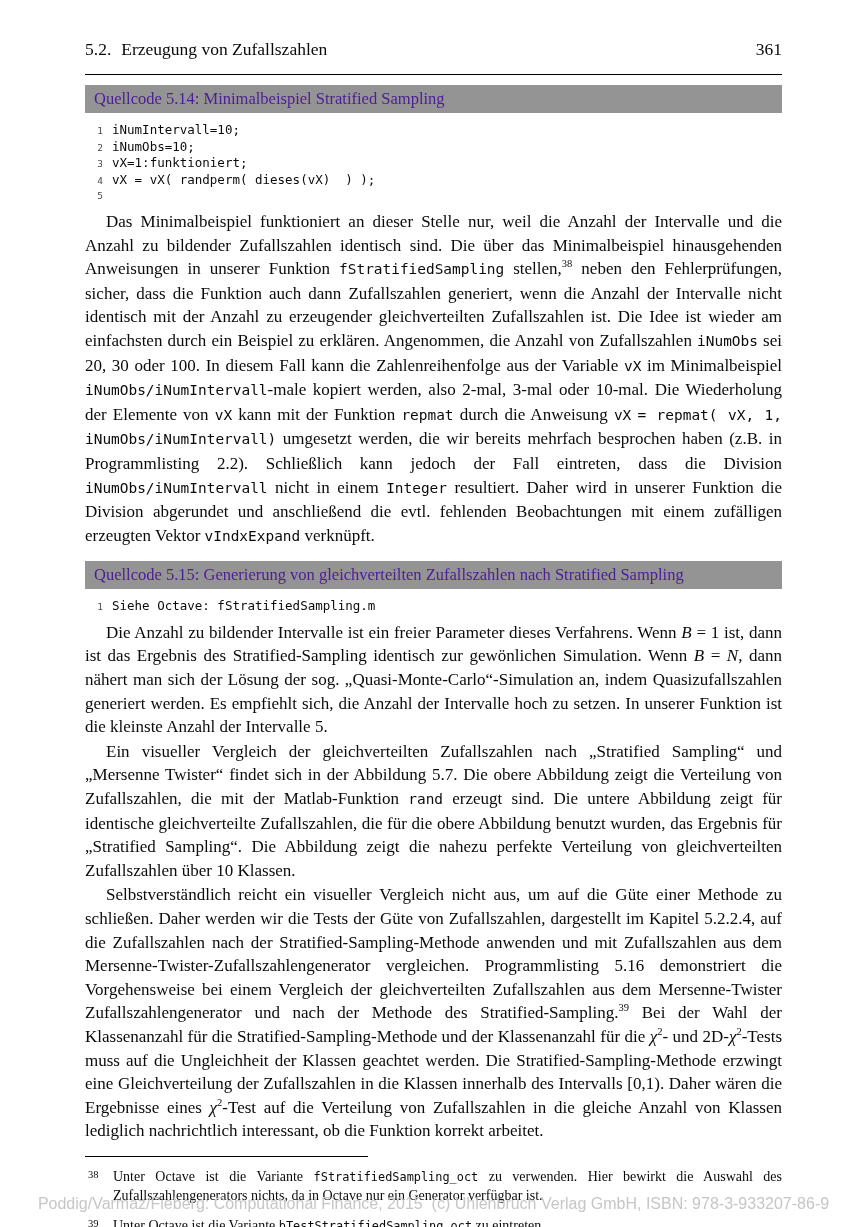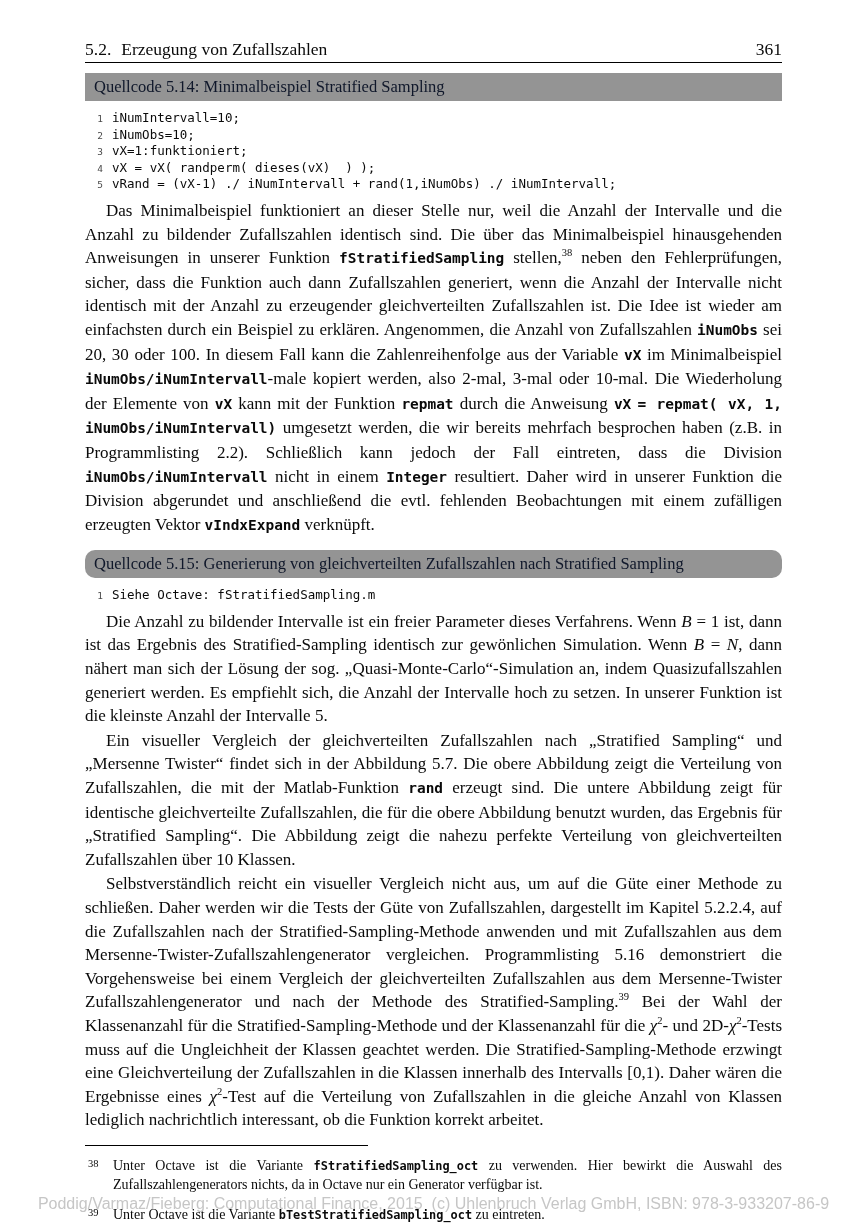--- a/index.html
+++ b/index.html
@@ -26,29 +26,29 @@
     top: 38px;
     width: 697px;
   }
   
   .runhead {
     display: flex;
     justify-content: space-between;
     align-items: baseline;
     font-size: 17.5px;
     line-height: 22px;
-    padding-bottom: 2px;
+    padding-bottom: 14px;
     border-bottom: 1.6px solid #000;
     gap: 32px;
   }
   .runhead .sectnum { margin-right: 10px; }
   
   .listing-bar {
     background: #949494;
-    color: #0f172a;
+    color: #4c1d95;
     font-size: 16.5px;
     height: 28px;
     line-height: 28px;
     padding-left: 9px;
     margin-top: 10px;
     box-sizing: border-box;
   }
   
   .code-block {
     margin: 9px 0 4px 0;
@@ -71,21 +71,20 @@
     font-size: 17px;
     line-height: 23.6px;
     text-align: justify;
     text-indent: 21px;
     margin: 6px 0 0 0;
   }
   .body-par + .body-par { margin-top: 1px; }
   .mono {
     font-family: "DejaVu Sans Mono", "Liberation Mono", monospace;
     font-size: 0.85em;
-    font-weight: bold;
   }
   .ital { font-style: italic; }
   sup.fref {
     font-size: 0.62em;
     line-height: 0;
     vertical-align: super;
   }
   
   .fnrule {
     width: 283px;
@@ -148,27 +147,26 @@
         <div class="code-line">
           <span class="lnum">3</span>
           <span class="lcode">vX=1:funktioniert;</span>
         </div>
         <div class="code-line">
           <span class="lnum">4</span>
           <span class="lcode">vX = vX( randperm( dieses(vX)  ) );</span>
         </div>
         <div class="code-line">
           <span class="lnum">5</span>
-          <span class="lcode">vRand = (vX-1) ./ iNumIntervall + rand(1,iNumObs) ./ iNumIntervall;</span>
         </div>
       </div>
 
     <p class="body-par"><span>Das Minimalbeispiel funktioniert an dieser Stelle nur, weil die Anzahl der Intervalle und die Anzahl zu bildender Zufallszahlen identisch sind. Die über das Minimalbeispiel hinausgehenden Anweisungen in unserer Funktion </span><span class="mono">fStratifiedSampling</span><span> stellen,</span><sup class="fref">38</sup><span> neben den Fehlerprüfungen, sicher, dass die Funktion auch dann Zufallszahlen generiert, wenn die Anzahl der Intervalle nicht identisch mit der Anzahl zu erzeugender gleichverteilten Zufallszahlen ist. Die Idee ist wieder am einfachsten durch ein Beispiel zu erklären. Angenommen, die Anzahl von Zufallszahlen </span><span class="mono">iNumObs</span><span> sei 20, 30 oder 100. In diesem Fall kann die Zahlenreihenfolge aus der Variable </span><span class="mono">vX</span><span> im Minimalbeispiel </span><span class="mono">iNumObs/iNumIntervall</span><span>-male kopiert werden, also 2-mal, 3-mal oder 10-mal. Die Wiederholung der Elemente von </span><span class="mono">vX</span><span> kann mit der Funktion </span><span class="mono">repmat</span><span> durch die Anweisung </span><span class="mono">vX</span><span> </span><span class="mono">= repmat( vX, 1, iNumObs/iNumIntervall)</span><span> umgesetzt werden, die wir bereits mehrfach besprochen haben (z.B. in Programmlisting 2.2). Schließlich kann jedoch der Fall eintreten, dass die Division </span><span class="mono">iNumObs/iNumIntervall</span><span> nicht in einem </span><span class="mono">Integer</span><span> resultiert. Daher wird in unserer Funktion die Division abgerundet und anschließend die evtl. fehlenden Beobachtungen mit einem zufälligen erzeugten Vektor </span><span class="mono">vIndxExpand</span><span> verknüpft.</span></p>
 
-    <div class="listing-bar" style="margin-top:13px;border-radius:10px;">
+    <div class="listing-bar" style="margin-top:13px;">
       <span>Quellcode 5.15: Generierung von gleichverteilten Zufallszahlen nach Stratified Sampling</span>
     </div>
 
     <div class="code-block">
         <div class="code-line">
           <span class="lnum">1</span>
           <span class="lcode">Siehe Octave: fStratifiedSampling.m</span>
         </div>
       </div>
 

